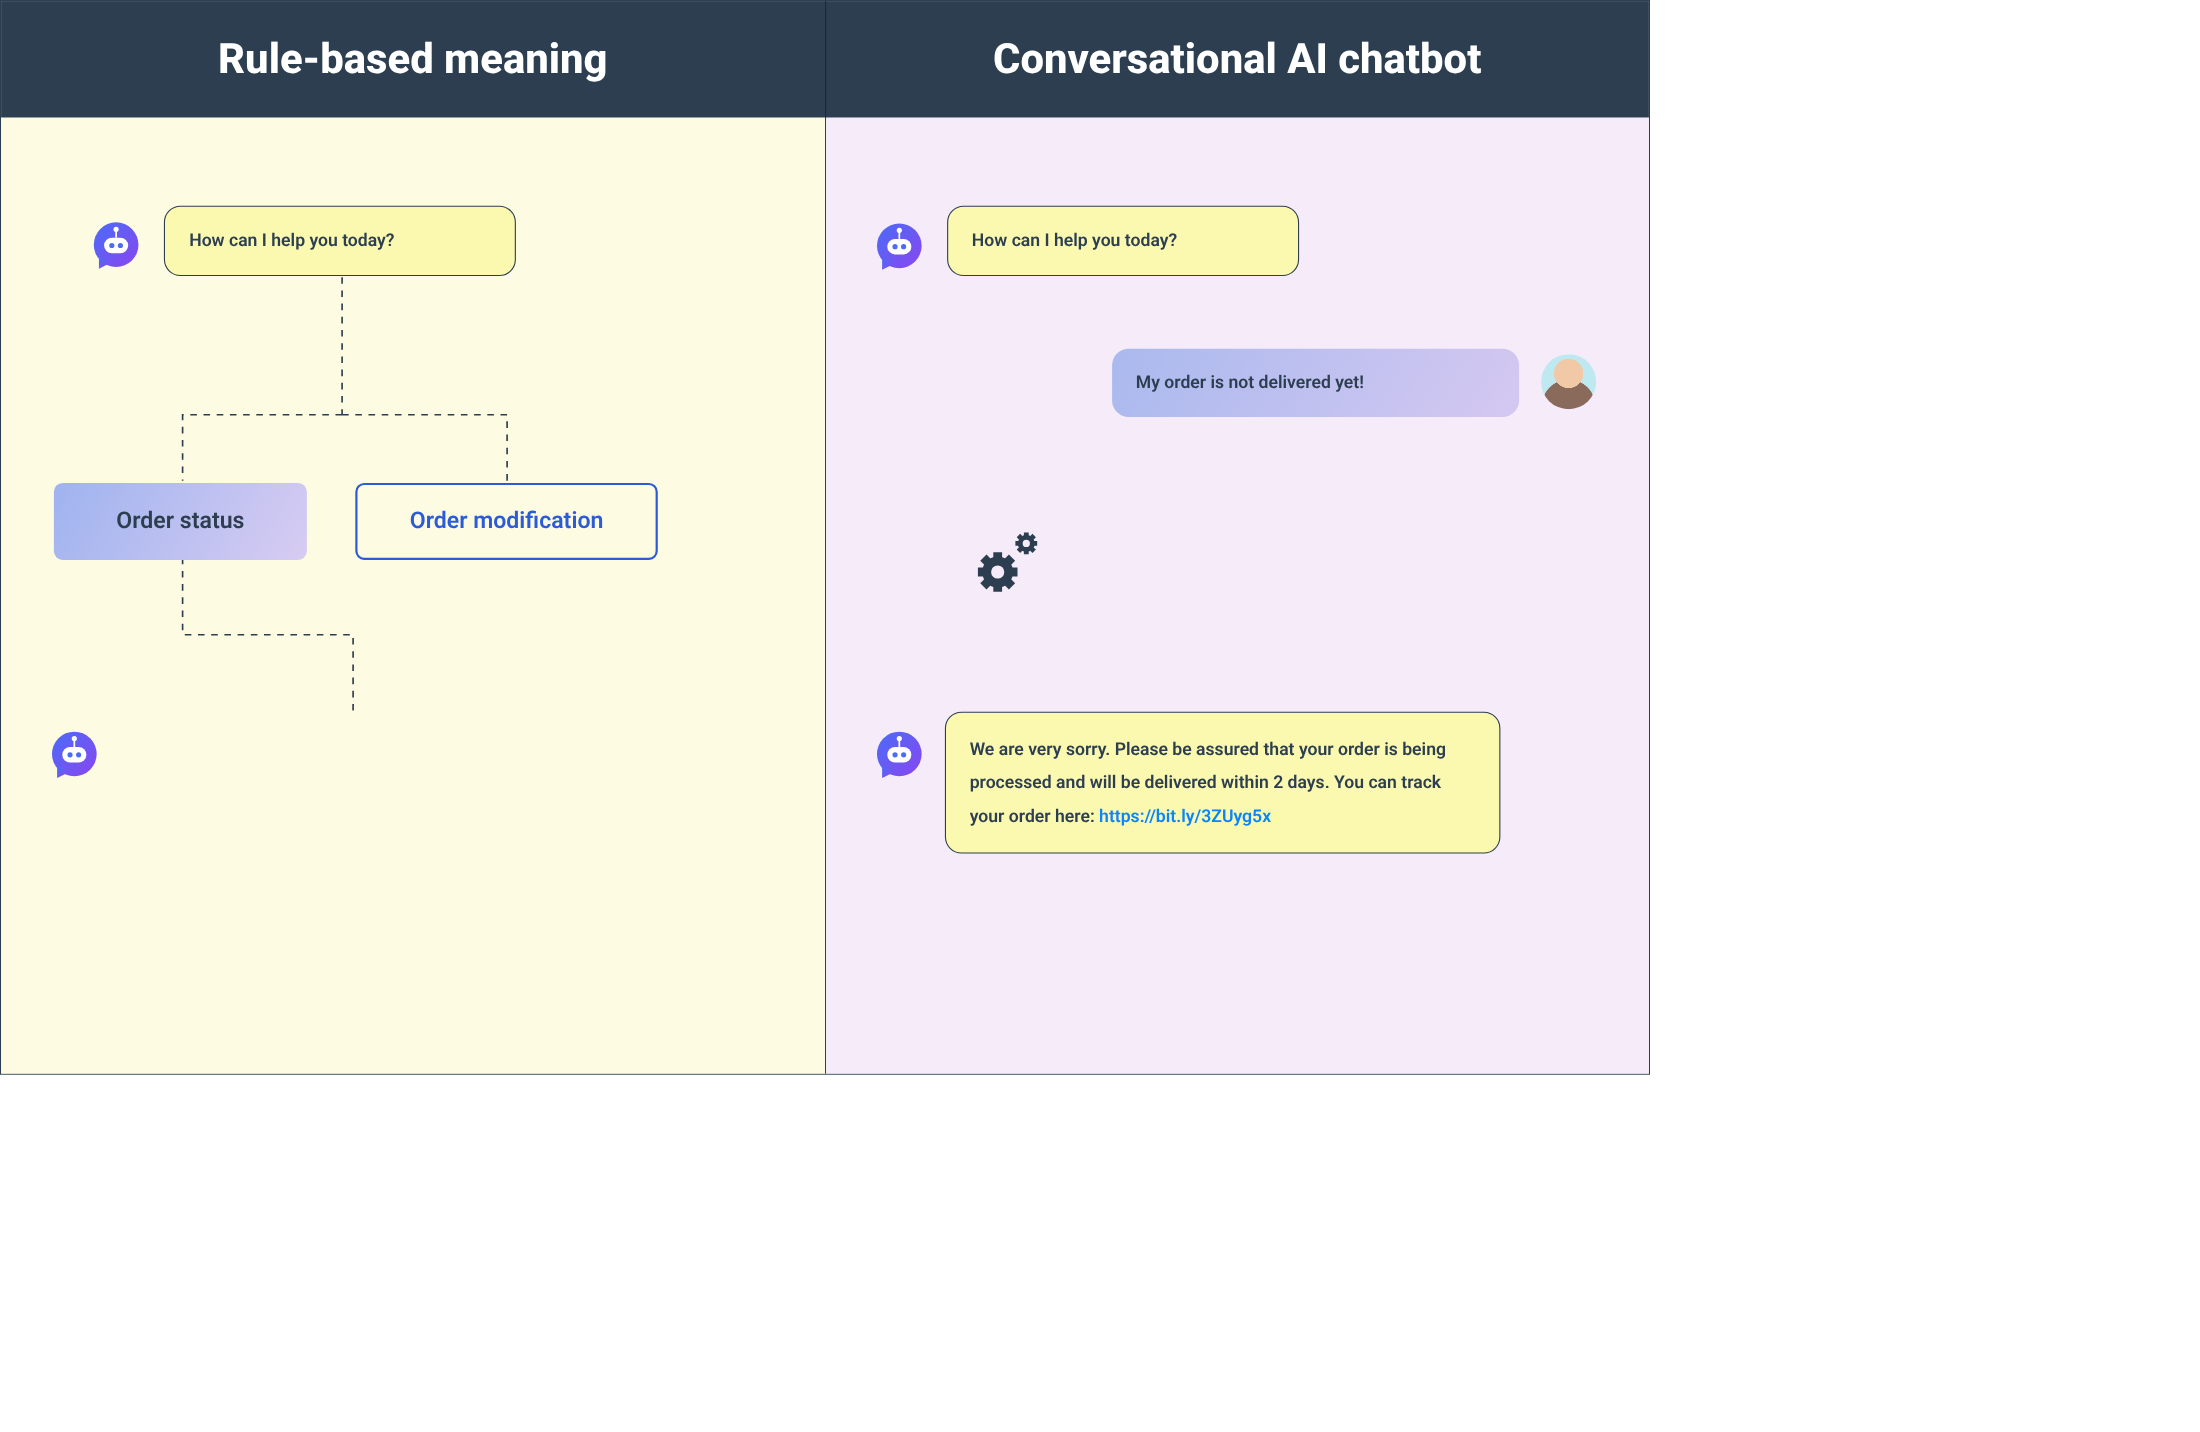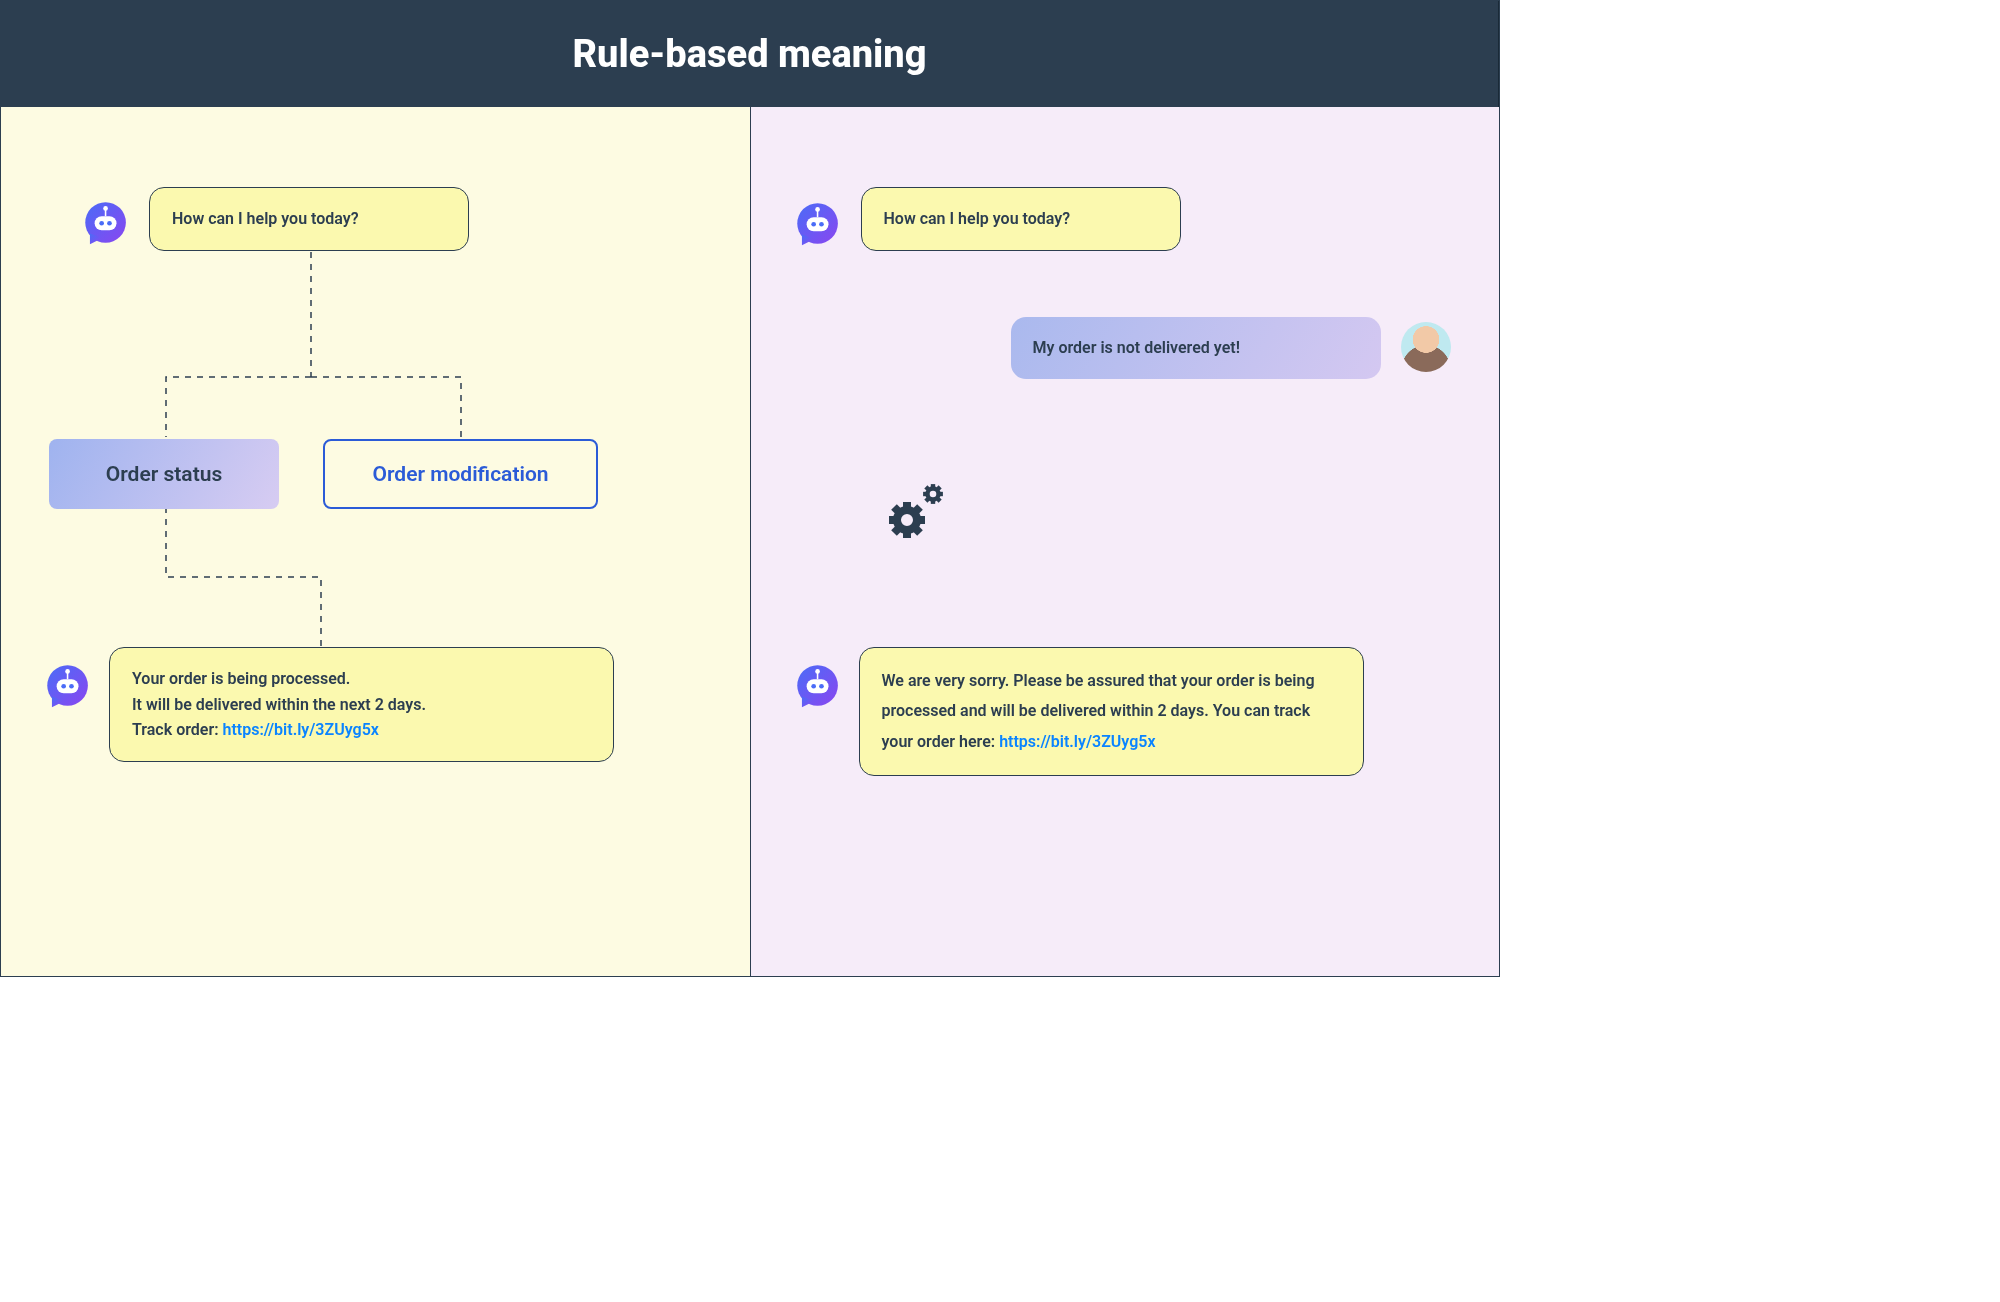--- a/index.html
+++ b/index.html
@@ -134,20 +134,21 @@
   }
 </style>
 </head>
 <body>
 
 <div class="wrap">
 
   <div class="header">
     <div class="header-cell">Rule-based meaning</div>
     <div class="header-divider"></div>
+    <div class="header-cell">Conversational AI chatbot</div>
   </div>
 
   <div class="body">
 
     <div class="col col-left">
 
       <svg class="connector" style="left:0; top:0;" width="749" height="871">
         <g fill="none" stroke="#2c3e50" stroke-width="1.5" stroke-dasharray="6,6">
 
           <path d="M310 145 L310 270"></path>
@@ -198,27 +199,20 @@
           <circle cx="34" cy="30" r="26" fill="url(#bg2)"></circle>
           <path d="M14 58 L14 44 L30 50 Z" fill="url(#bg2)"></path>
           <rect x="20" y="22" width="28" height="18" rx="9" fill="#fff"></rect>
           <circle cx="29" cy="31" r="3" fill="#4a6cf7"></circle>
           <circle cx="39" cy="31" r="3" fill="#4a6cf7"></circle>
           <line x1="34" y1="22" x2="34" y2="14" stroke="#fff" stroke-width="2"></line>
           <circle cx="34" cy="12" r="3" fill="#fff"></circle>
         </svg>
       </div>
 
-      <div class="bubble" style="left:108px; top:540px; width:505px;">
-        <div>Your order is being processed.</div>
-        <div>It will be delivered within the next 2 days.</div>
-        <div>
-          <span>Track order: </span><span class="link">https://bit.ly/3ZUyg5x</span>
-        </div>
-      </div>
 
     </div>
 
     <div class="body-divider"></div>
 
     <div class="col col-right">
 
       <div class="bot-avatar" style="left:40px; top:93px;">
         <svg viewBox="0 0 64 64">
           <defs>

